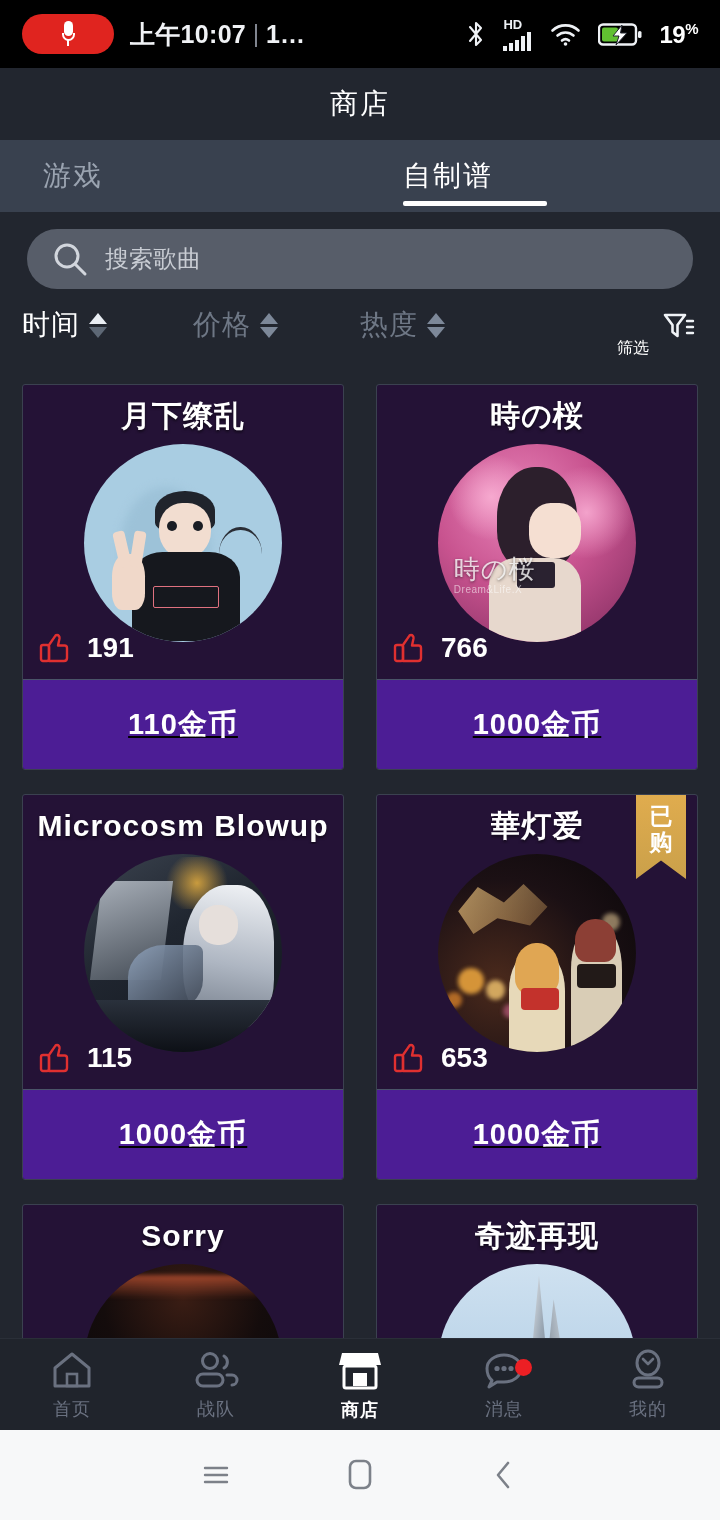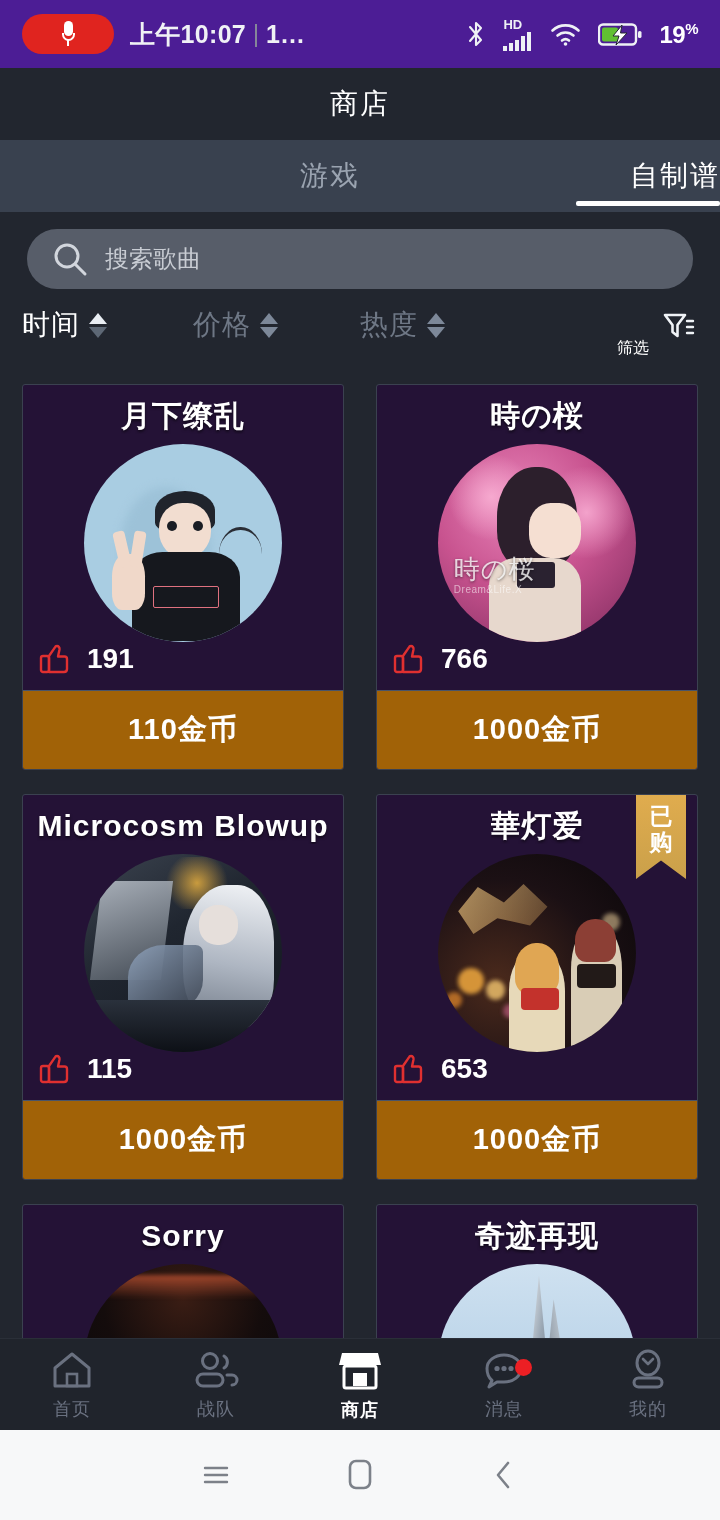--- a/index.html
+++ b/index.html
@@ -6,21 +6,21 @@
   html, body {
     width:720px; height:1520px;
     background:#22262f;
     font-family:"Liberation Sans","DejaVu Sans",sans-serif;
     overflow:hidden;
   }
   #app { position:relative; width:720px; height:1520px; background:#22262f; }
 
   
   .statusbar {
-    height:68px; background:#4c1d95;
+    height:68px; background:#000000;
     display:flex; align-items:center; padding:12px 22px;
   }
   .mic-pill {
     width:92px; height:40px; border-radius:20px; background:#e0241f;
     display:flex; align-items:center; justify-content:center; flex:0 0 auto;
   }
   .mic-glyph { width:13px; height:26px; position:relative; }
   .mic-glyph .cap {
     position:absolute; left:2px; top:0; width:9px; height:15px;
     border-radius:5px; background:#fff;
@@ -52,21 +52,21 @@
     display:flex; align-items:center; justify-content:center;
   }
   .header-title { color:#fff; font-size:28px; letter-spacing:2px; }
 
   
   .tabs {
     height:72px; background:#39414f; display:flex;
   }
   .tab {
     flex:1; display:flex; flex-direction:column;
-    align-items:flex-end; justify-content:center; position:relative;
+    align-items:flex-start; justify-content:center; position:relative;padding-left:43px;
   }
   .tab-label { font-size:28px; letter-spacing:2px; color:#9aa3b0; }
   .tab.active .tab-label { color:#ffffff; }
   .tab .underline { display:none; }
   .tab.active .underline {
     display:block; position:absolute; bottom:6px;
     width:144px; height:5px; background:#ffffff; border-radius:2px;
   }
 
   
@@ -128,23 +128,24 @@
   .thumb {
     width:198px; height:198px; border-radius:50%; margin-top:10px;
     overflow:hidden; position:relative; flex:0 0 auto;
   }
   .likes {
     position:absolute; left:14px; bottom:12px;
     display:flex; align-items:center; gap:12px;
   }
   .like-count { color:#ffffff; font-size:28px; font-weight:600; }
   .price {
-    height:79px; background:#a16207;
+    height:90px; background:#4c1d95;
     display:flex; align-items:center; justify-content:center;
     border-top:1px solid #4a5468;
+    text-decoration:underline;
   }
   .price-text { color:#ffffff; font-size:29px; font-weight:bold; letter-spacing:1px; }
 
   
   .ribbon {
     position:absolute; right:11px; top:0; width:50px; height:84px;
     background:linear-gradient(180deg,#e0ac4e 0%, #caa04a 100%);
     display:flex; flex-direction:column; align-items:center;
     padding-top:9px; gap:2px;
     clip-path:polygon(0 0, 100% 0, 100% 100%, 50% 78%, 0 100%);

